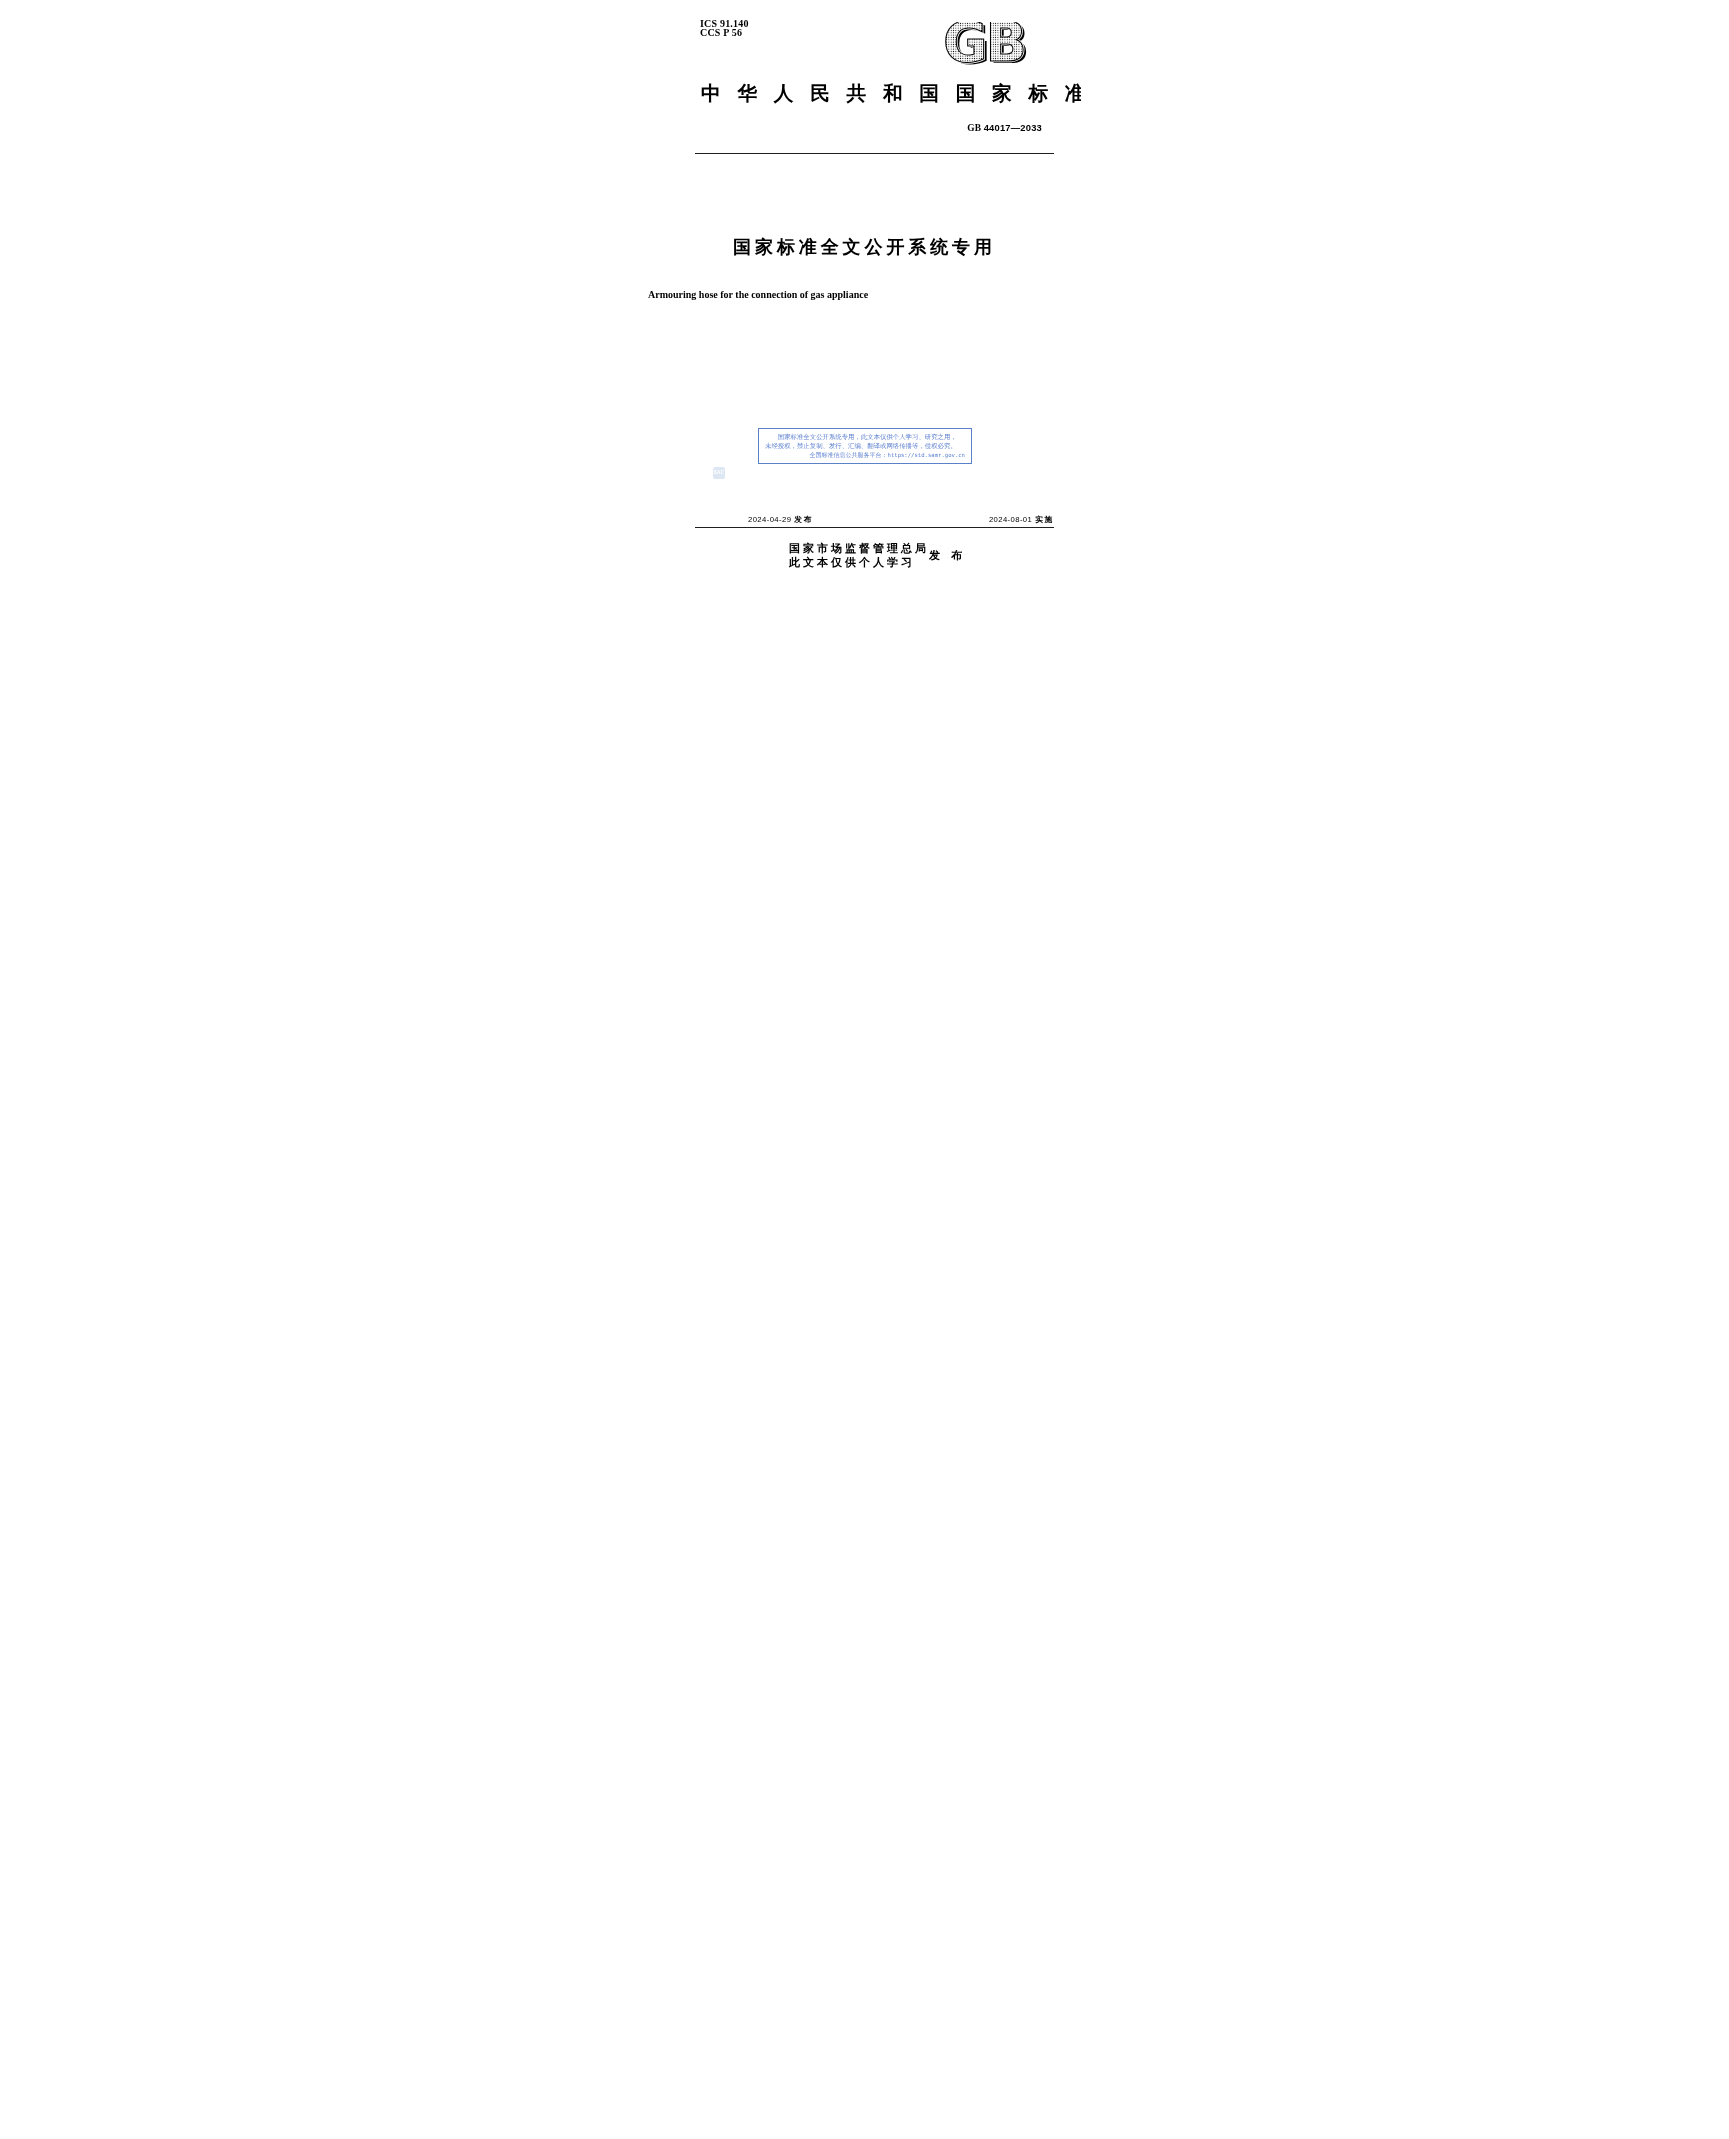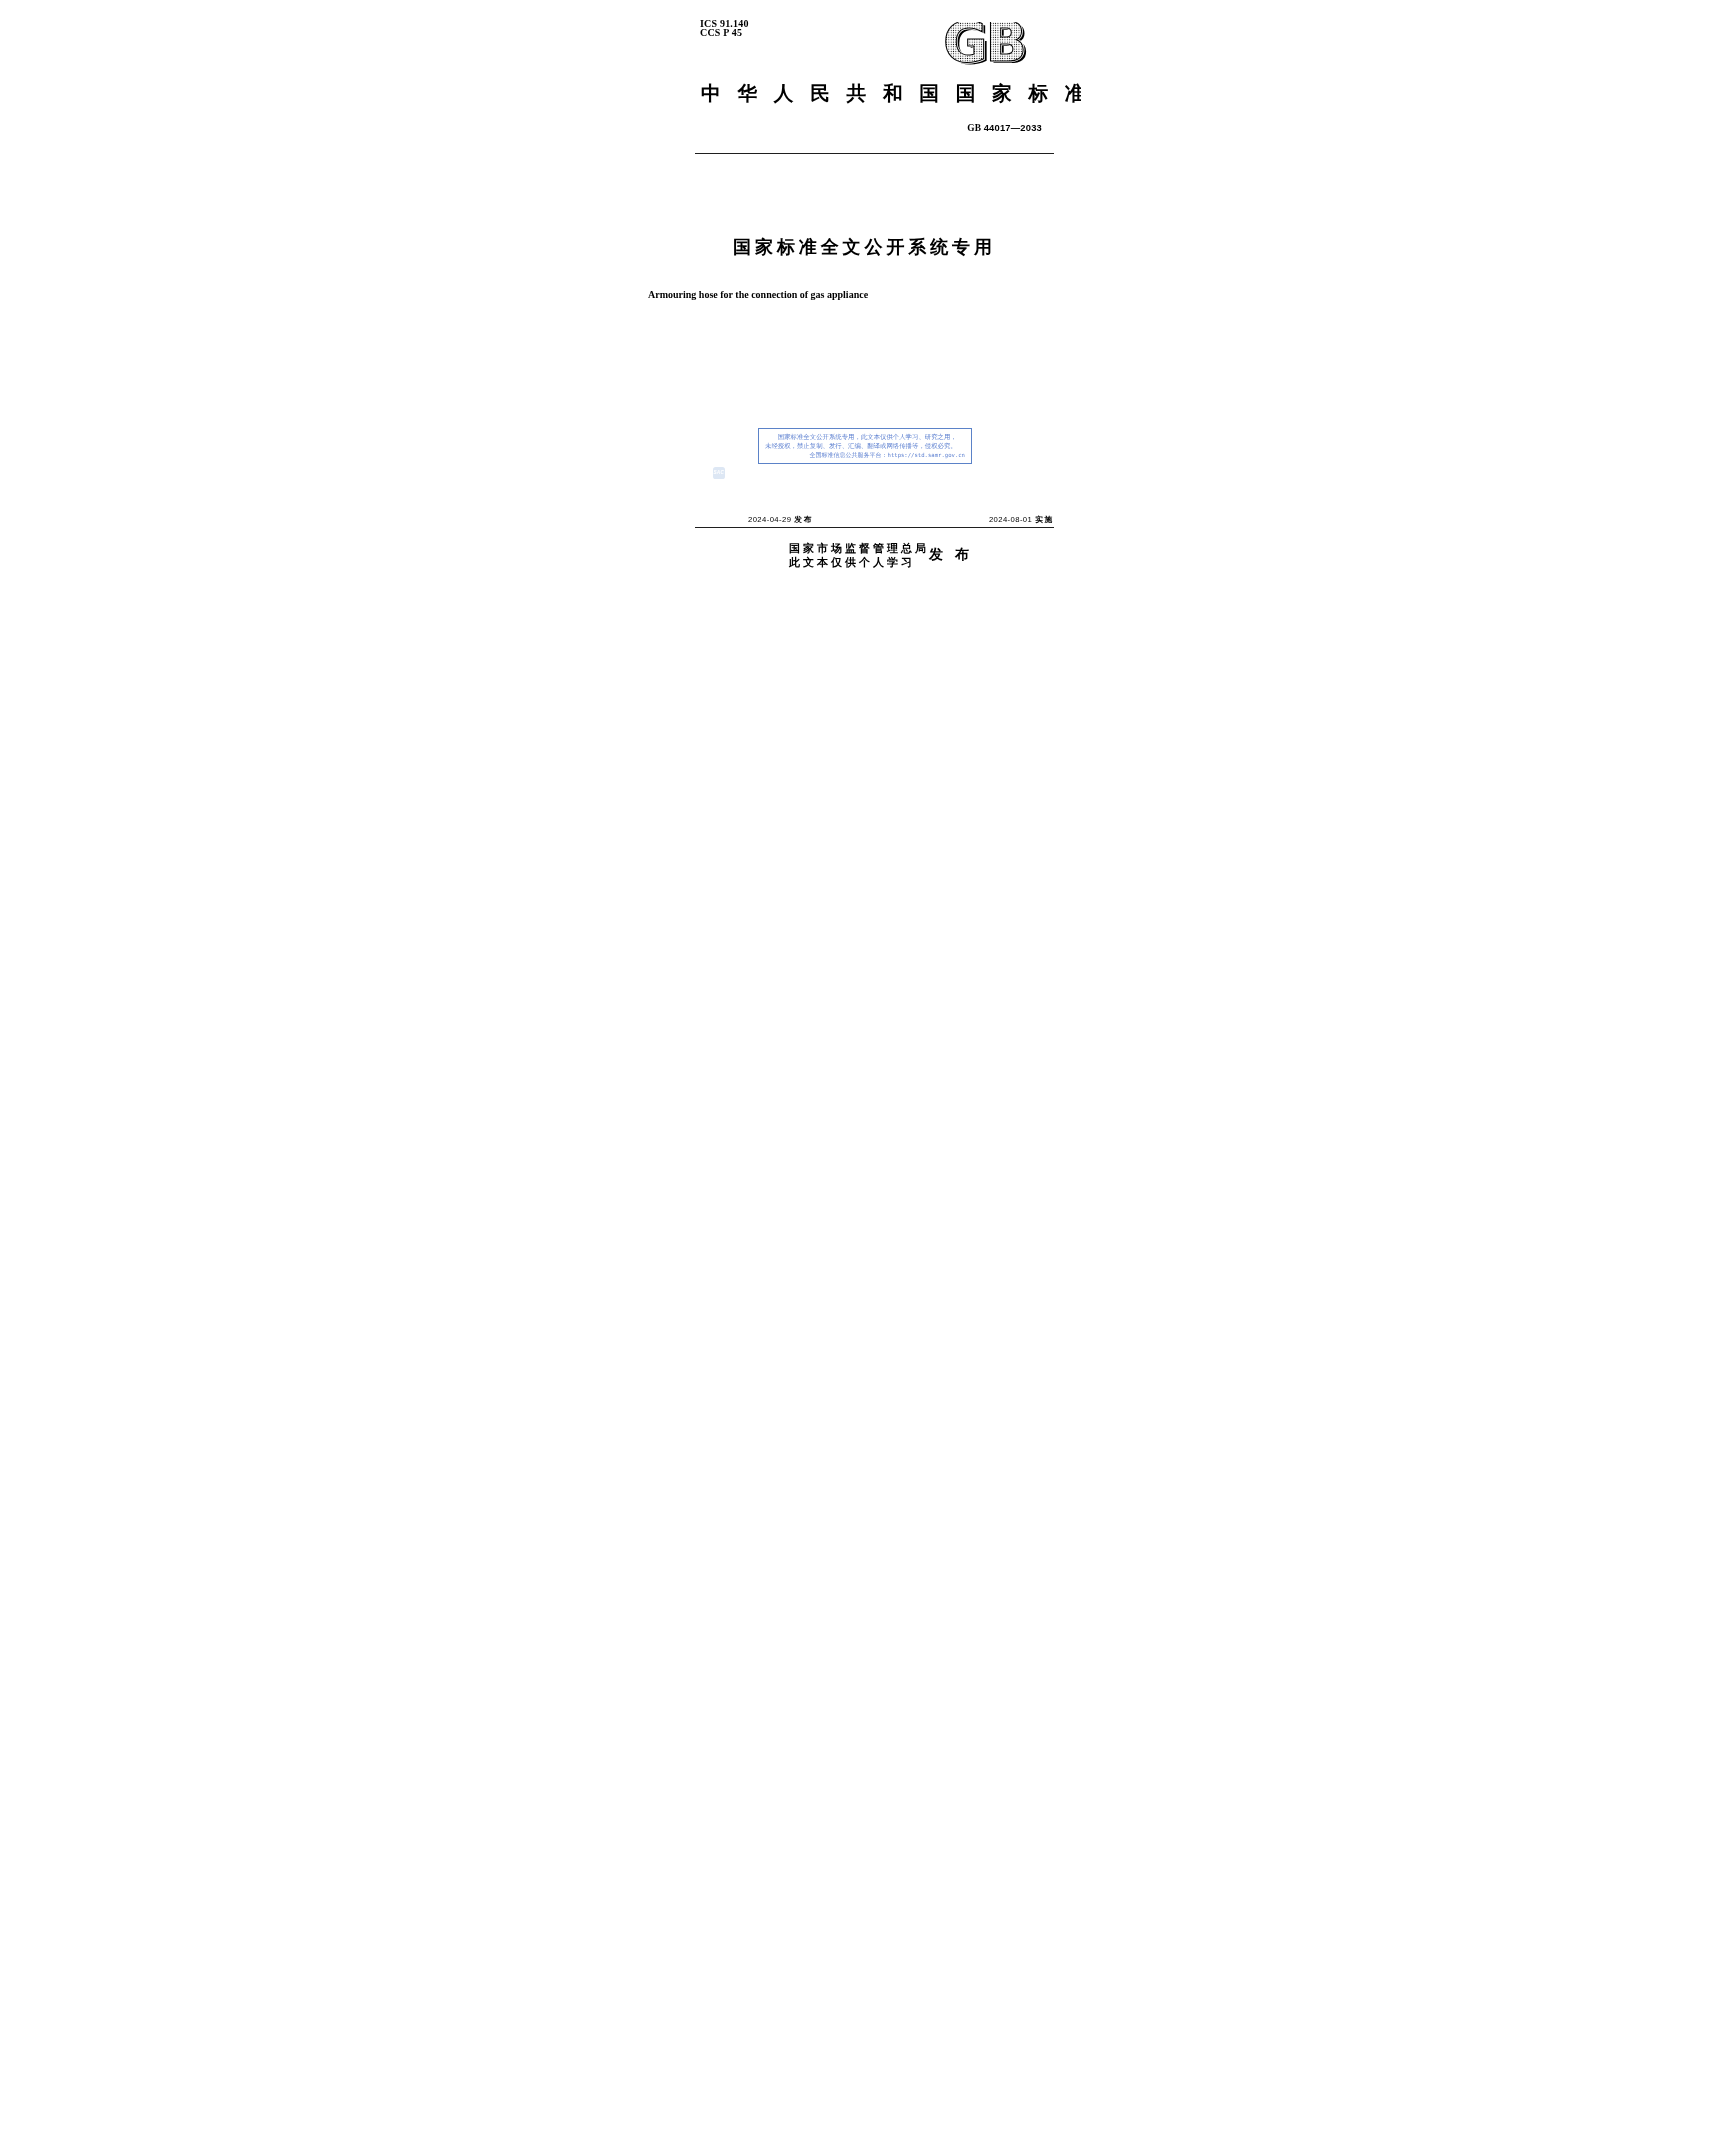--- a/index.html
+++ b/index.html
@@ -86,29 +86,29 @@
     position:absolute;left:141px;top:541px;
     display:flex;align-items:center;gap:0;
   }
   .pub-lines div{
     font-family:"Liberation Serif", serif;
     font-weight:bold;font-size:11px;line-height:14px;
     letter-spacing:3px;white-space:nowrap;
   }
   .pub-issue{
     font-family:"Liberation Sans", sans-serif;
-    font-size:14px;font-weight:bold;letter-spacing:2.1px;word-spacing:3.9px;white-space:nowrap;
+    font-size:11px;font-weight:bold;letter-spacing:2.1px;word-spacing:3.9px;white-space:nowrap;
   }
 </style>
 </head>
 <body>
 
 <div class="page">
 
-  <div class="ics-block"><span>ICS 91.140</span><br><span>CCS P 45</span></div>
+  <div class="ics-block"><span>ICS 91.140</span><br><span>CCS P 56</span></div>
 
   <div class="gb-logo">
     <svg width="85" height="43" viewBox="0 0 200 100" xmlns="http://www.w3.org/2000/svg">
       <defs>
         <pattern id="gbdots" width="5.5" height="5.5" patternUnits="userSpaceOnUse">
           <rect width="5.5" height="5.5" fill="#ffffff"></rect>
           <circle cx="2.75" cy="2.75" r="1.25" fill="#000000"></circle>
         </pattern>
       </defs>
       <g font-family="'DejaVu Sans', sans-serif" font-weight="bold" font-size="128" letter-spacing="-5">

